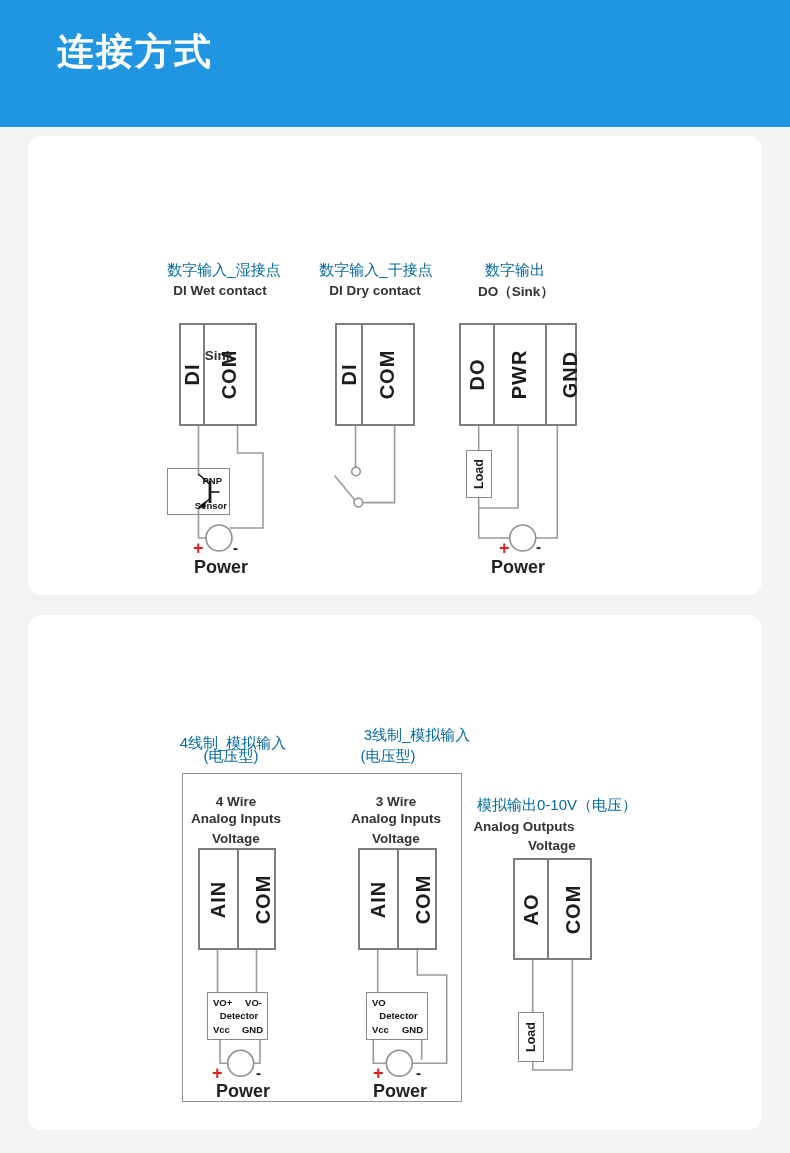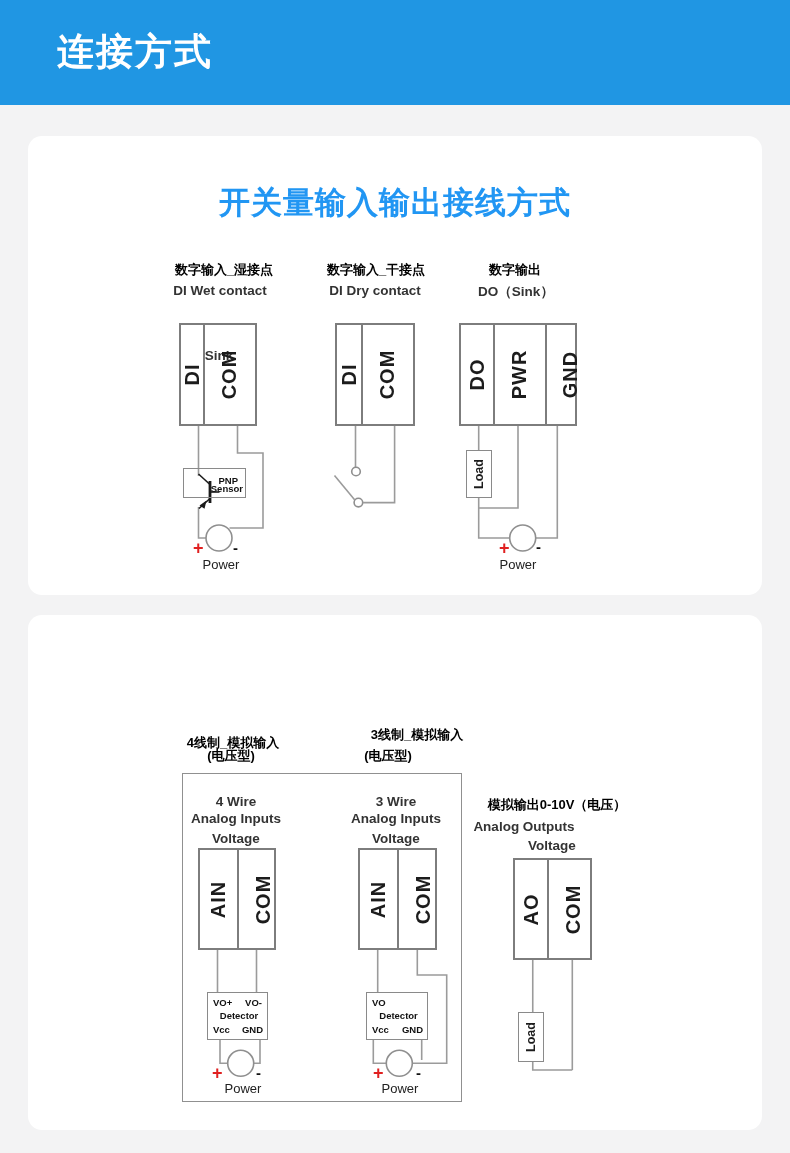--- a/index.html
+++ b/index.html
@@ -2,48 +2,48 @@
 <html><head>
 <meta charset="utf-8">
 <style>
   html,body{margin:0;padding:0;}
   body{
     width:790px;height:1153px;position:relative;overflow:hidden;
     background:#f3f3f4;
     font-family:"Liberation Sans","DejaVu Sans",sans-serif;
     -webkit-font-smoothing:antialiased;
   }
-  .header{position:absolute;left:0;top:0;width:790px;height:105px;background:#2096e3;}
+  .header{position:absolute;left:0;top:0;width:790px;height:127px;background:#2096e3;}
   .header-title{position:absolute;left:57px;top:27px;font-size:37px;font-weight:bold;color:#ffffff;letter-spacing:2px;}
   .header-sub{position:absolute;right:62px;top:28px;text-align:right;font-size:16px;font-weight:bold;
     color:rgba(255,255,255,0.45);letter-spacing:1px;line-height:20px;}
   .card{position:absolute;left:28px;width:734px;background:#ffffff;border-radius:14px;}
   .card1{top:136px;height:459px;}
   .card2{top:615px;height:515px;}
   .sec-title{position:absolute;left:367px;transform:translateX(-50%);white-space:nowrap;
     font-size:31px;font-weight:bold;color:#2196f3;letter-spacing:1px;}
   .wires{position:absolute;left:0;top:0;pointer-events:none;}
   .wires path{fill:none;stroke:#9b9b9b;stroke-width:1.6;}
   .wires circle{fill:#ffffff;stroke:#8f8f8f;stroke-width:1.6;}
   .wires .blk{stroke:#1a1a1a;}
   .wires .bar{stroke:#1a1a1a;stroke-width:2.8;}
   .clabel{position:absolute;transform:translateX(-50%);white-space:nowrap;}
-  .t-cn{font-size:13px;font-weight:bold;color:#000000;}
+  .t-cn{font-size:15px;font-weight:normal;color:#0369a1;}
   .t-en{font-size:13.5px;font-weight:bold;color:#333333;}
   .tblock{position:absolute;display:flex;border:2px solid #7d7d7d;background:transparent;box-sizing:border-box;}
   .tcell{flex:1;display:flex;align-items:center;justify-content:center;border-left:2px solid #7d7d7d;}
   .tcell:first-child{border-left:none;}
   .tcell span{transform:rotate(-90deg);font-size:20px;font-weight:bold;color:#1c1c1c;letter-spacing:1px;white-space:nowrap;}
   .smallbox{position:absolute;border:1.5px solid #8a8a8a;background:transparent;box-sizing:border-box;}
   .loadbox{display:flex;align-items:center;justify-content:center;}
   .loadbox span{transform:rotate(-90deg);font-size:12.5px;font-weight:bold;color:#1c1c1c;white-space:nowrap;}
   .det{position:absolute;font-size:9.5px;font-weight:bold;color:#111111;white-space:nowrap;}
   .plus{position:absolute;font-size:18px;font-weight:bold;color:#e02020;line-height:18px;}
   .minus{position:absolute;font-size:15px;font-weight:bold;color:#111111;line-height:15px;}
-  .powerlbl{font-size:13px;font-weight:normal;color:#222222;}
+  .powerlbl{font-size:18px;font-weight:bold;color:#222222;}
 </style>
 </head>
 <body>
 
 <div class="header">
   <div class="header-title">连接方式</div>
 </div>
 
 <div class="card card1">
   <svg class="wires" width="734" height="459" viewBox="0 0 734 459">
@@ -64,34 +64,33 @@
     <circle cx="330.4" cy="366.6" r="4.3"></circle>
     <path d="M334.7,366.6 H366.6 V290"></path>
 
     <path d="M450.7,290 V314"></path>
     <path d="M490,290 V372 H450.7"></path>
     <path d="M450.7,362 V402 H481.7"></path>
     <path d="M529.3,290 V402 H507.7"></path>
     <circle cx="494.7" cy="402" r="13"></circle>
   </svg>
 
-  <div class="sec-title" style="top:46px;">开关量输入输出接线方式</div>
 
   <div class="clabel t-cn" style="left:196px;top:125px;">数字输入_湿接点</div>
   <div class="clabel t-en" style="left:192px;top:147px;">DI Wet contact</div>
   <div class="clabel t-en" style="left:191px;top:169px;margin-top:43px;">Sink</div>
   <div class="tblock" style="left:151px;top:187px;width:78px;height:103px;">
     <div class="tcell">
         <span>DI</span>
       </div>
     <div class="tcell">
         <span>COM</span>
       </div>
   </div>
-  <div class="smallbox" style="left:155px;top:332px;width:63px;height:30px;">
+  <div class="smallbox" style="left:139px;top:332px;width:63px;height:47px;">
     <span class="det" style="top:6px;right:7px;">PNP</span>
     <span class="det" style="bottom:3px;right:2px;">Sensor</span>
   </div>
   <span class="plus" style="left:165px;top:403px;">+</span>
   <span class="minus" style="left:205px;top:404px;">-</span>
   <div class="clabel powerlbl" style="left:193px;top:421px;">Power</div>
 
   <div class="clabel t-cn" style="left:348px;top:125px;">数字输入_干接点</div>
   <div class="clabel t-en" style="left:347px;top:147px;">DI Dry contact</div>
   <div class="tblock" style="left:307px;top:187px;width:80px;height:103px;">

